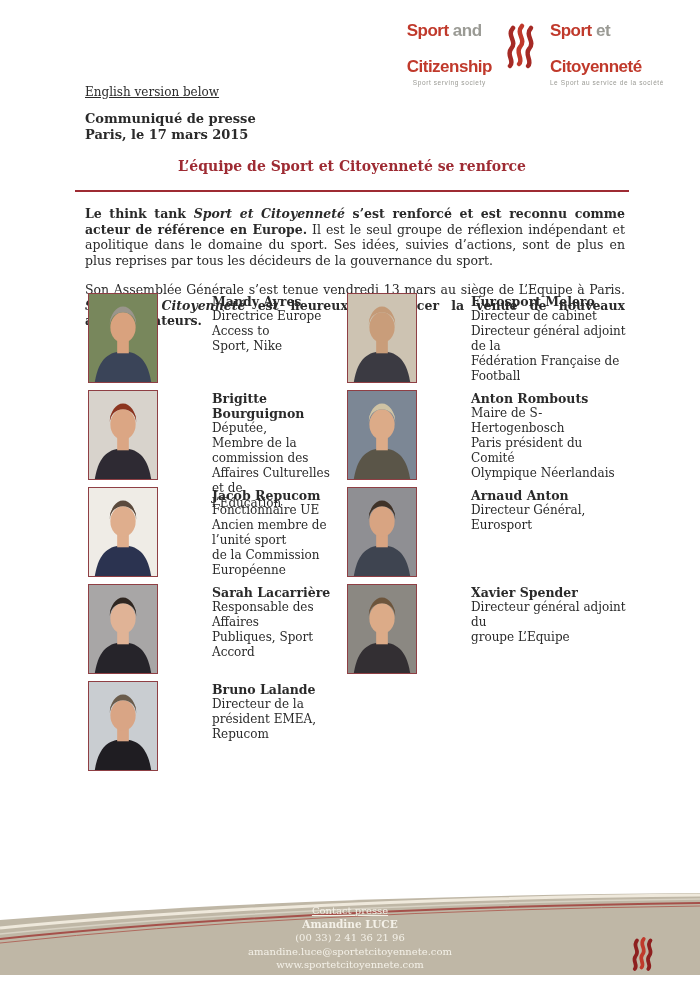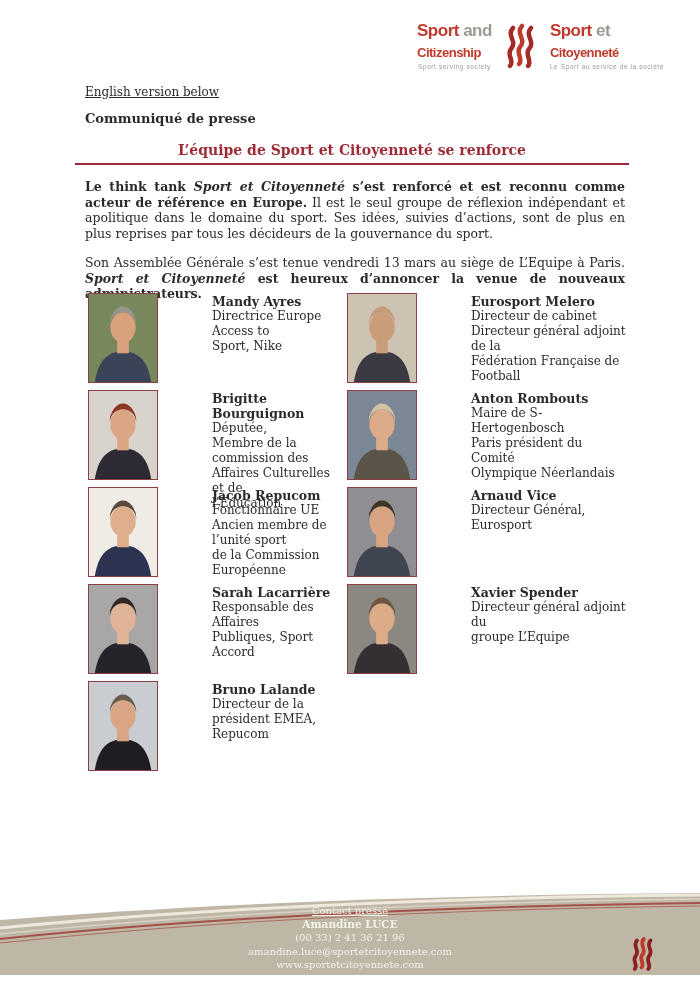--- a/index.html
+++ b/index.html
@@ -8,34 +8,34 @@
     position:relative; width:700px; height:990px; margin:0 auto;
     background:#ffffff; overflow:hidden;
     font-family:"DejaVu Serif","Liberation Serif",serif;
     color:#2a2a2a;
   }
 
   
   .logos { position:absolute; top:22px; right:36px; display:flex; align-items:flex-start; gap:12px; }
   .logoblock { font-family:"Liberation Sans",sans-serif; font-weight:bold; line-height:1; }
   .logoblock .l1 { font-size:17px; letter-spacing:-0.5px; }
-  .logoblock .l2 { font-size:13px; letter-spacing:-0.5px; margin-top:7px; }
+  .logoblock .l2 { font-size:17px; letter-spacing:-0.5px; margin-top:19px; }
   .logoblock .red { color:#c0392b; }
   .logoblock .gray { color:#9a9a94; }
   .logoblock .tagline { font-size:6.5px; font-weight:normal; color:#9a9a94; letter-spacing:0.6px; margin-top:5px; text-align:center; }
   .swirl { display:block; }
 
   
   .content { position:absolute; left:85px; top:84px; width:540px; font-size:12.5px; }
   .english { display:inline-block; font-size:12px; text-decoration:underline; color:#2a2a2a; }
   .release { font-weight:bold; font-size:13px; line-height:16px; margin-top:12px; }
   .doc-title {
     margin-top:15px; margin-left:-10px; margin-right:-4px;
     text-align:center; font-weight:bold; font-size:14px; color:#9e2b33;
-    border-bottom:2px solid #9e2b33; padding-bottom:5px;
+    border-bottom:2px solid #9e2b33; padding-bottom:16px;
   }
   .para { margin-top:14px; text-align:justify; line-height:15.5px; }
   .para .b { font-weight:bold; }
   .para .bi { font-weight:bold; font-style:italic; }
 
   
   .people { position:absolute; left:88px; top:293px; width:545px; }
   .pcol { position:absolute; top:0; }
   .pcol.left { left:0; width:255px; }
   .pcol.right { left:259px; width:280px; }
@@ -80,20 +80,21 @@
       <div class="l2 red">Citoyenneté</div>
       <div class="tagline">Le Sport au service de la société</div>
     </div>
   </div>
 
   <div class="content">
     <a href="#" class="english">English version below</a>
 
     <div class="release">
       <div>Communiqué de presse</div>
+      <div>Paris, le 17 mars 2015</div>
     </div>
 
     <div class="doc-title">L’équipe de Sport et Citoyenneté se renforce</div>
 
     <p class="para"><span class="b">Le think tank </span><span class="bi">Sport et Citoyenneté</span><span class="b"> s’est renforcé et est reconnu comme acteur de référence en Europe.</span><span> Il est le seul groupe de réflexion indépendant et apolitique dans le domaine du sport. Ses idées, suivies d’actions, sont de plus en plus reprises par tous les décideurs de la gouvernance du sport.</span></p>
 
     <p class="para"><span>Son Assemblée Générale s’est tenue vendredi 13 mars au siège de L’Equipe à Paris. </span><span class="bi">Sport et Citoyenneté</span><span class="b"> est heureux d’annoncer la venue de nouveaux administrateurs.</span></p>
   </div>
 
   <div class="people">
@@ -237,21 +238,21 @@
             <svg viewBox="0 0 70 92" preserveAspectRatio="none">
               <rect x="0" y="0" width="70" height="92" style="fill:var(--bg,#ccc)"></rect>
               <path d="M6,92 C10,66 22,60 35,60 C48,60 60,66 64,92 Z" style="fill:var(--suit,#333)"></path>
               <rect x="29" y="44" width="12" height="18" style="fill:var(--skin,#d9a27e)"></rect>
               <ellipse cx="35" cy="35" rx="13" ry="16" style="fill:var(--skin,#d9a27e)"></ellipse>
               <path d="M21.5,33 a13.5,15 0 0 1 27,0 l0,-3 a13.5,13 0 0 0 -27,0 z" style="fill:var(--hair,#555)"></path>
               <path d="M21.5,33 a13.5,14 0 0 1 27,0 a13.5,20 0 0 0 -27,0 z" style="fill:var(--hair,#555)"></path>
             </svg>
           </div>
           <div class="ptext">
-            <div class="pname">Arnaud Vice</div>
+            <div class="pname">Arnaud Anton</div>
             <div class="prole">Directeur Général, Eurosport</div>
           </div>
         </div>
 
         <div class="person" style="--bg: #8b8882; --hair: #6d553c; --suit: #332f33; --skin: #dcab88;">
           <div class="photo">
             <svg viewBox="0 0 70 92" preserveAspectRatio="none">
               <rect x="0" y="0" width="70" height="92" style="fill:var(--bg,#ccc)"></rect>
               <path d="M6,92 C10,66 22,60 35,60 C48,60 60,66 64,92 Z" style="fill:var(--suit,#333)"></path>
               <rect x="29" y="44" width="12" height="18" style="fill:var(--skin,#d9a27e)"></rect>

